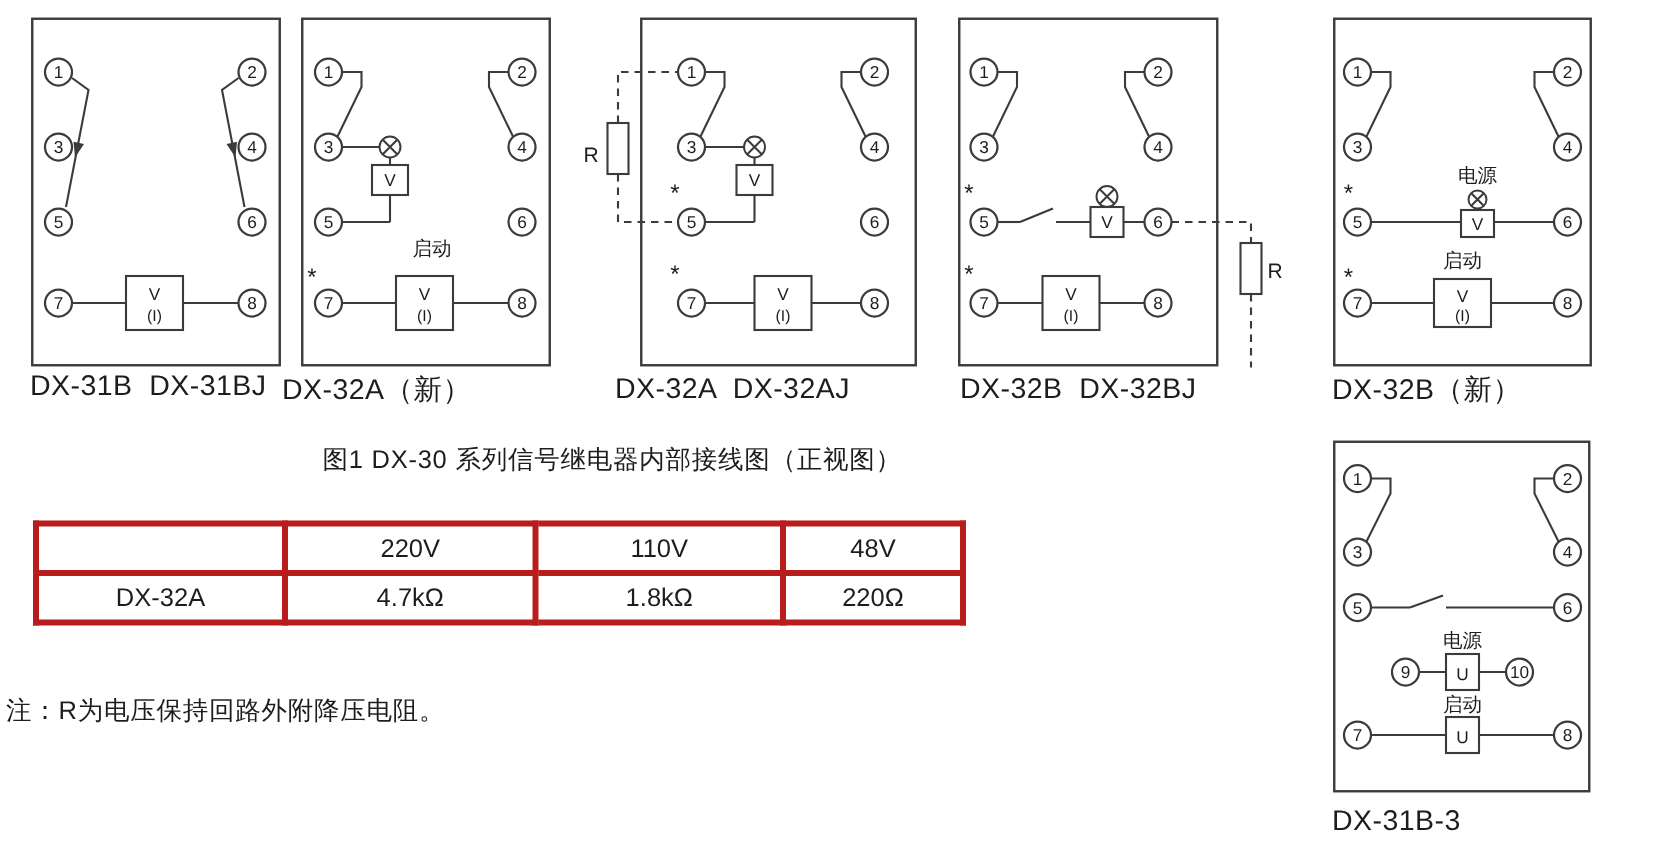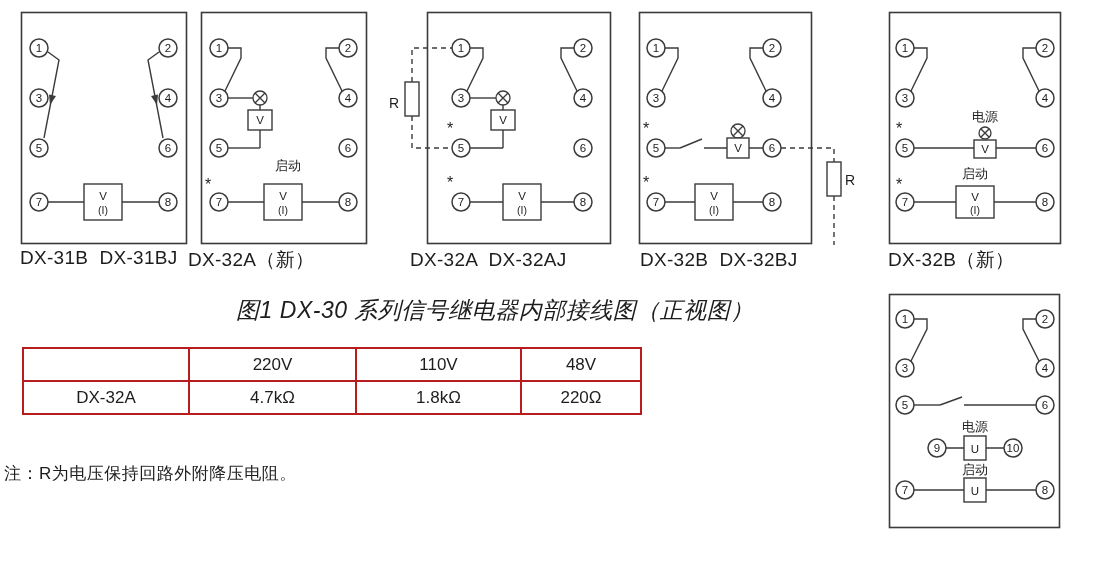--- a/index.html
+++ b/index.html
@@ -14,23 +14,23 @@
   svg circle.lamp { fill:none; stroke:#3b3b3b; stroke-width:1.3; }
   svg rect.comp { fill:#fff; stroke:#3b3b3b; stroke-width:1.4; }
   svg polygon { fill:#3b3b3b; stroke:none; }
   svg text { fill:#1d1d1d; font-size:11.5px; text-anchor:middle;
              font-family:"Liberation Sans","DejaVu Sans",sans-serif; }
   svg text.small { font-size:10.5px; }
   svg text.cn { font-size:13px; }
   svg text.star { font-size:16px; }
   svg text.rlab { font-size:14px; }
   .diagram-label { position:absolute; text-align:left; font-size:19px; white-space:pre; letter-spacing:.3px; }
-  .caption { position:absolute; text-align:center; font-size:23px; letter-spacing:.5px;font-style:italic; }
+  .caption { position:absolute; font-size:17px; letter-spacing:.5px; }
   .spec-table { position:absolute; border-collapse:collapse; font-size:17px; table-layout:fixed; }
-  .spec-table td { border:2px solid #b91c1c; text-align:center; height:33px; }
+  .spec-table td { border:4px solid #b91c1c; text-align:center; height:33px; }
   .note { position:absolute; font-size:17px; letter-spacing:.5px; }
 </style>
 </head>
 <body>
 
 <div class="stage">
 
   <svg style="left:20px;top:12px" width="168" height="232" viewBox="0 0 168 232">
     <rect class="box" x="1.5" y="0.5" width="165" height="231"></rect>
     <g>
@@ -414,14 +414,15 @@
       </g>
     <g>
         <circle class="term" cx="17" cy="197" r="9"></circle>
         <text x="17" y="201">7</text>
       </g>
     <g>
         <circle class="term" cx="157" cy="197" r="9"></circle>
         <text x="157" y="201">8</text>
       </g>
   </svg>
+  <div class="diagram-label" style="left:888px;top:537px;width:176px">DX-31B-3</div>
 
 </div>
 
 </body></html>

